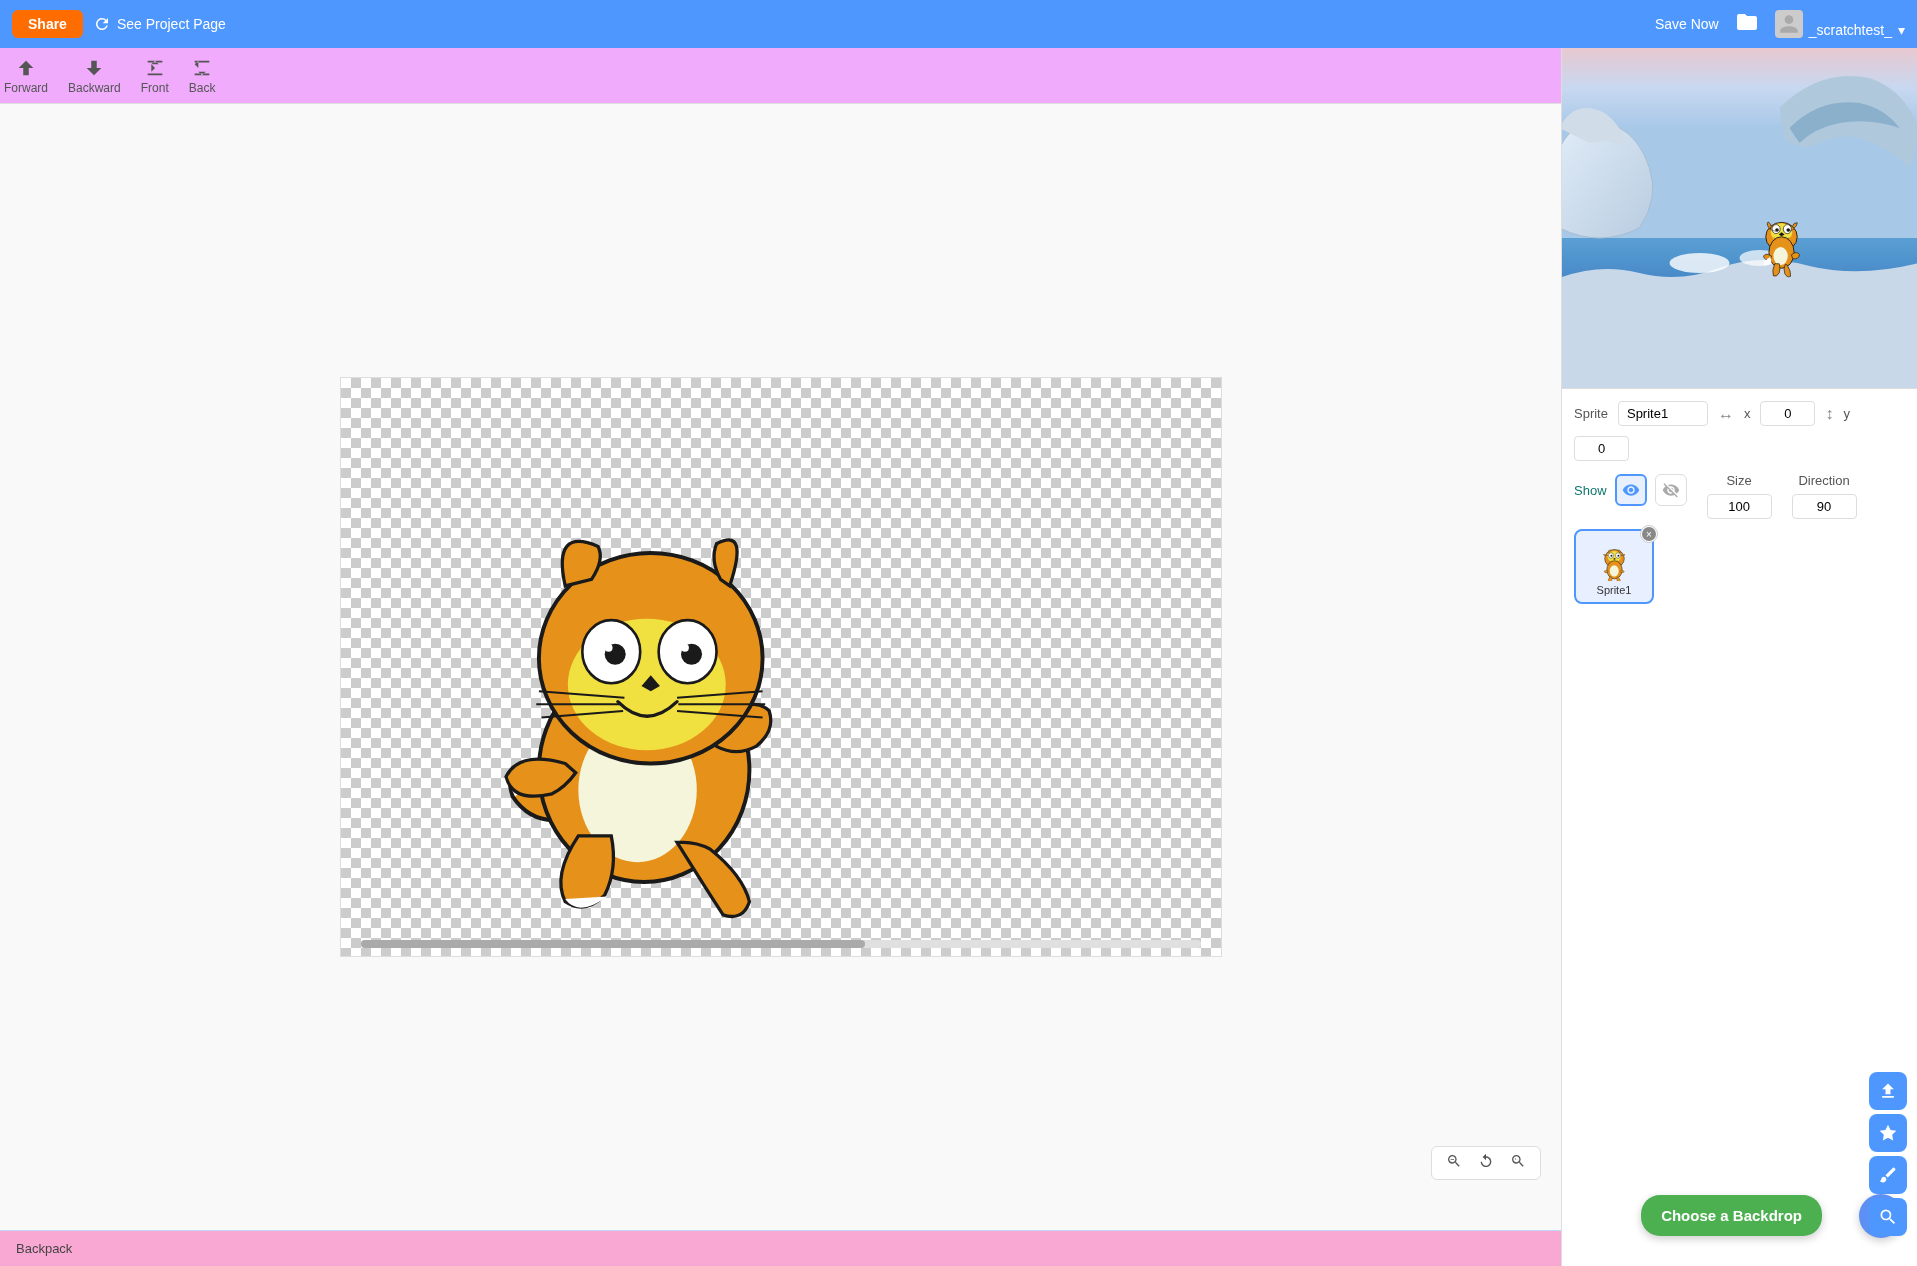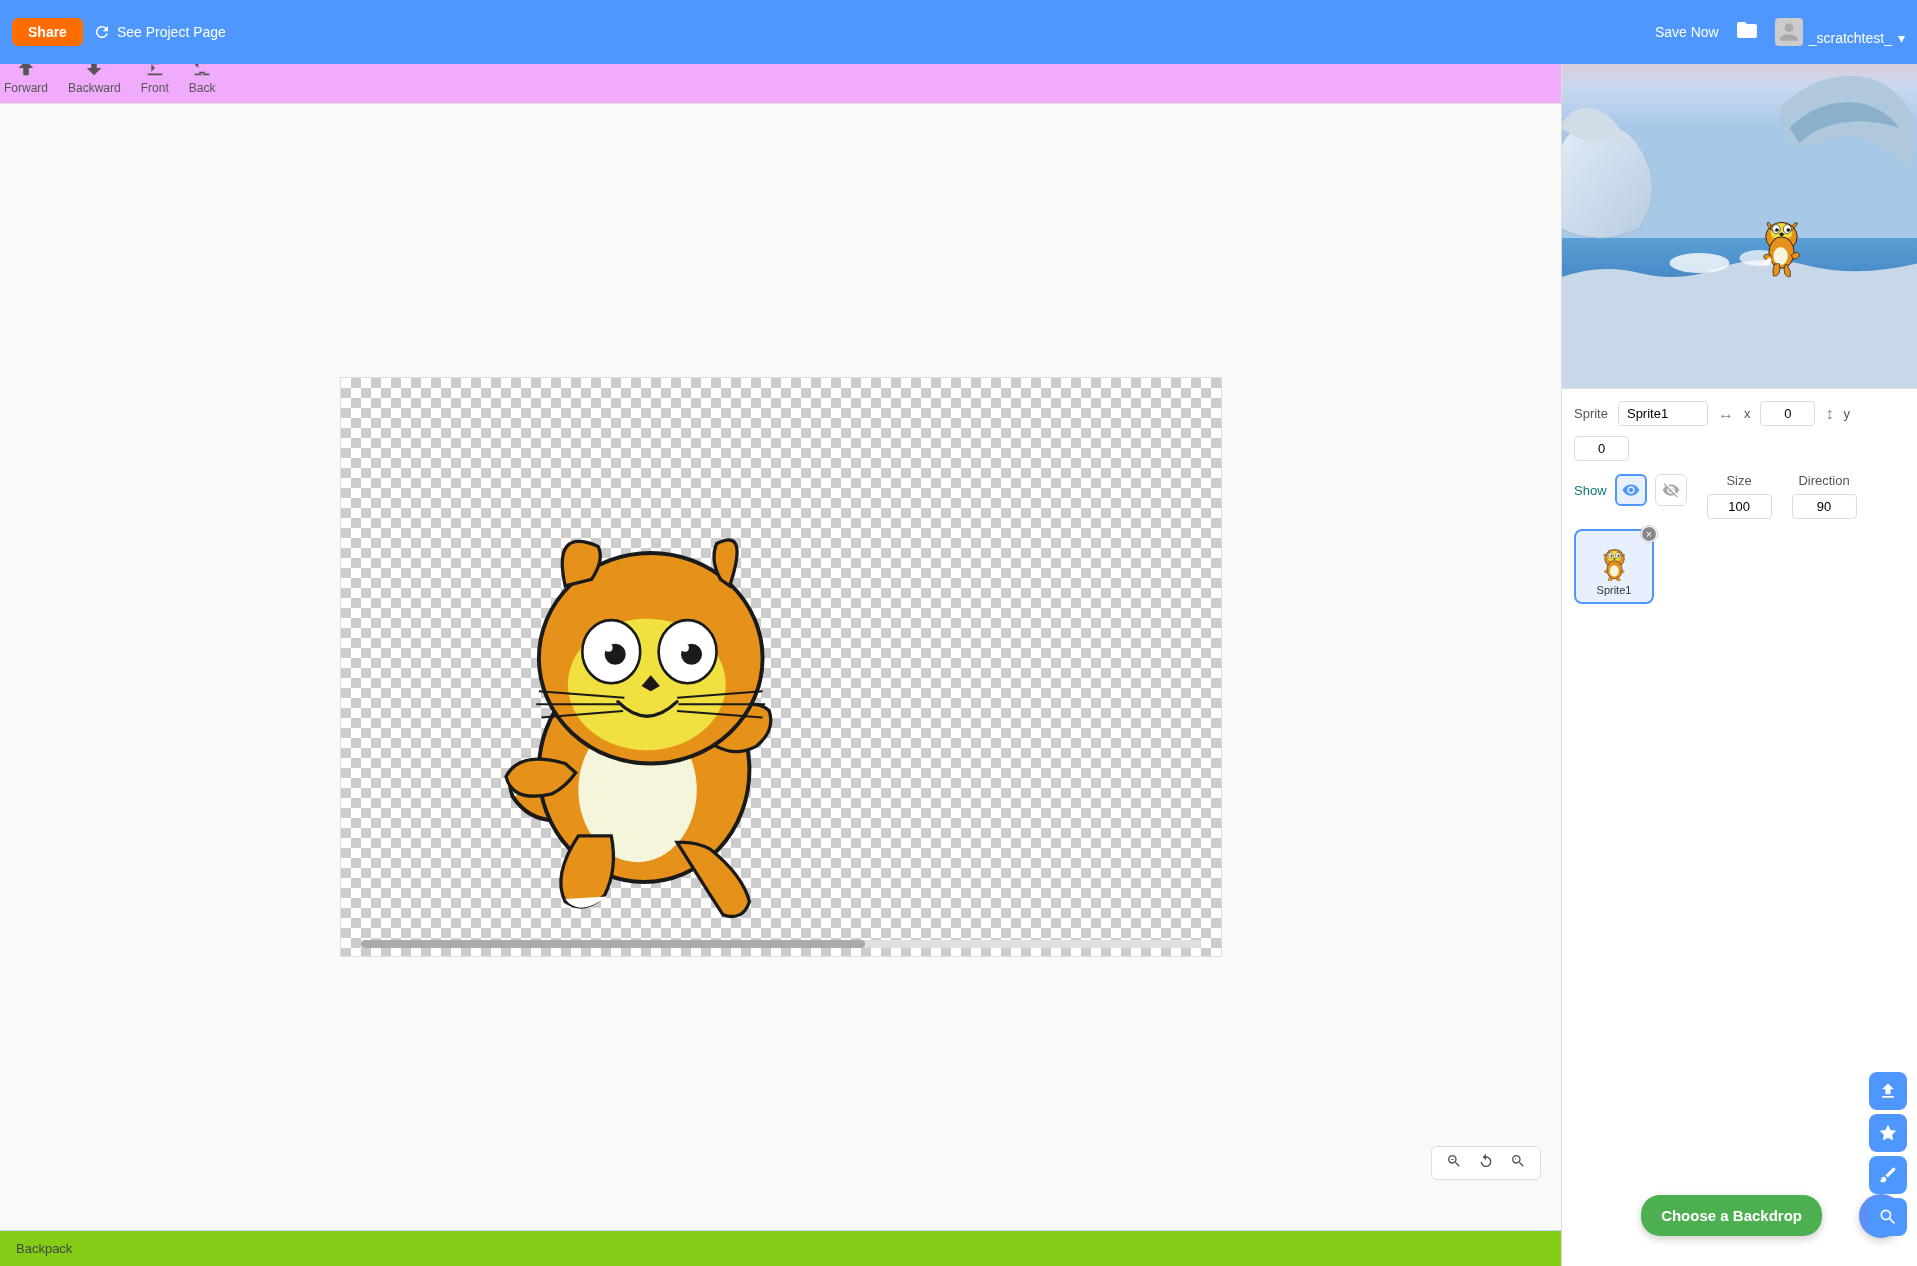--- a/index.html
+++ b/index.html
@@ -1,20 +1,20 @@
 <!DOCTYPE html>
 <html><head>
   <meta charset="utf-8">
   <style>
     * { box-sizing: border-box; margin: 0; padding: 0; }
     body { font-family: 'Helvetica Neue', Arial, sans-serif; background: #e9f1fc; overflow: hidden; width: 1917px; height: 1266px; }
 
     
     .navbar {
-      position: fixed; top: 0; left: 0; width: 100%; height: 64px;
+      position: fixed; top: 0; left: 0; width: 100%; height: 48px;
       background: #4d97ff; display: flex; align-items: center; padding: 4px 12px; gap: 10px; z-index: 100;
     }
     .share-btn {
       background: #ff6d00; color: white; border: none; border-radius: 6px;
       padding: 6px 16px; font-size: 14px; font-weight: bold; cursor: pointer;
     }
     .see-project-btn {
       background: transparent; color: white; border: none; display: flex; align-items: center; gap: 6px;
       font-size: 14px; cursor: pointer; font-weight: 500; text-align: right;
     }
@@ -82,21 +82,21 @@
     
     .zoom-controls {
       position: absolute; bottom: 50px; right: 20px;
       display: flex; align-items: center; gap: 4px;
       background: white; border: 1px solid #ddd; border-radius: 6px; padding: 4px 8px;
     }
     .zoom-btn { background: none; border: none; cursor: pointer; font-size: 16px; color: #555; padding: 2px 6px; }
 
     
     .backpack-bar {
-      height: 36px; background: #84cc16; border-top: 1px solid #c5d5f5;
+      height: 36px; background: #f9a8d4; border-top: 1px solid #c5d5f5;
       display: flex; align-items: center; padding: 16px 16px; font-size: 13px; color: #444; cursor: pointer; text-align: center;
     }
 
     
     .right-panel {
       width: 355px; display: flex; flex-direction: column; background: #e9f1fc;
     }
 
     
     .stage-preview {

